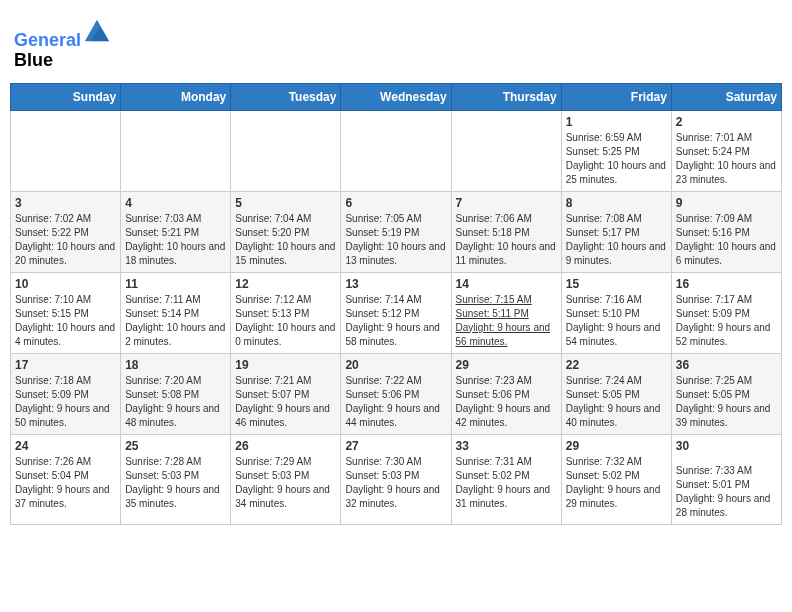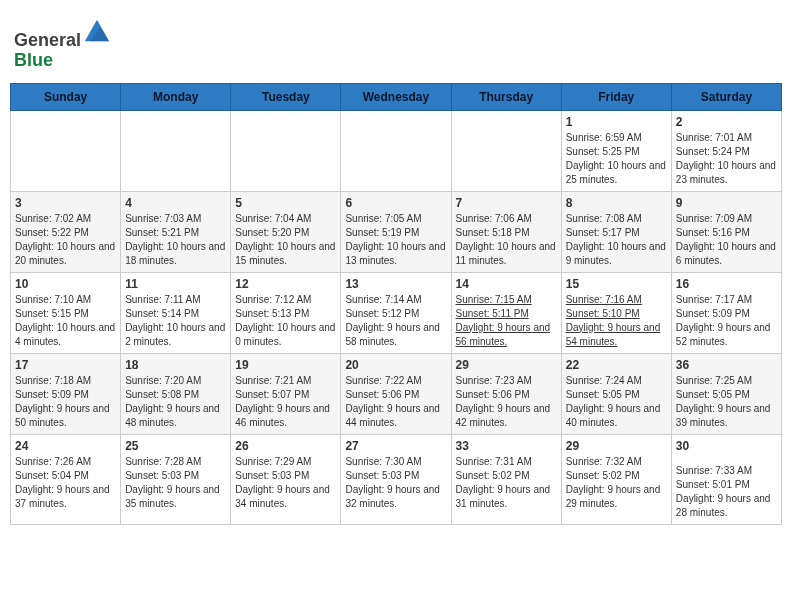--- a/index.html
+++ b/index.html
@@ -19,22 +19,22 @@
     }
     .logo {
       display: flex;
       align-items: center;
     }
     .logo-text {
       font-size: 18px;
       font-weight: bold;
       line-height: 1.1;
     }
-    .logo-general { color: #404040; }
-    .logo-blue { color: #15803d; text-align: right; }
+    .logo-general { color: #3b82f6; }
+    .logo-blue { color: #000000; text-align: right; }
     .logo-icon {
       width: 28px;
       height: 28px;
       margin-left: 2px;
     }
     .title-block { text-align: right; }
     .month-title {
       font-size: 32px;
       font-weight: bold;
       color: #333;
@@ -44,25 +44,25 @@
       font-size: 14px;
       color: #555;
     }
     .calendar {
       width: 100%;
       border-collapse: collapse;
       border: 1px solid #ccc;
     }
     .calendar th {
       background-color: #2e7bc4;
-      color: #0f172a;
+      color: #ffffff;
       font-size: 12px;
       font-weight: bold;
       padding: 6px 4px;
-      text-align: center;
+      text-align: right;
       border: 1px solid #2060a0;
     }
     .calendar td {
       vertical-align: top;
       border: 1px solid #ccc;
       padding: 4px;
       width: calc(100% / 7);
       min-height: 80px;
       font-size: 10px;
       color: #333;
@@ -209,21 +209,21 @@
 Daylight: 9 hours and 58 minutes.</div>
         </td>
         <td>
           <span class="day-number">14</span>
           <div class="day-info" style="white-space: pre-line; text-decoration: underline;">Sunrise: 7:15 AM
 Sunset: 5:11 PM
 Daylight: 9 hours and 56 minutes.</div>
         </td>
         <td>
           <span class="day-number">15</span>
-          <div class="day-info" style="white-space: pre-line; text-decoration: underline;">Sunrise: 7:16 AM
+          <div class="day-info" style="white-space: pre-line;">Sunrise: 7:16 AM
 Sunset: 5:10 PM
 Daylight: 9 hours and 54 minutes.</div>
         </td>
         <td>
           <span class="day-number">16</span>
           <div class="day-info" style="white-space: pre-line;">Sunrise: 7:17 AM
 Sunset: 5:09 PM
 Daylight: 9 hours and 52 minutes.</div>
         </td>
       </tr>

